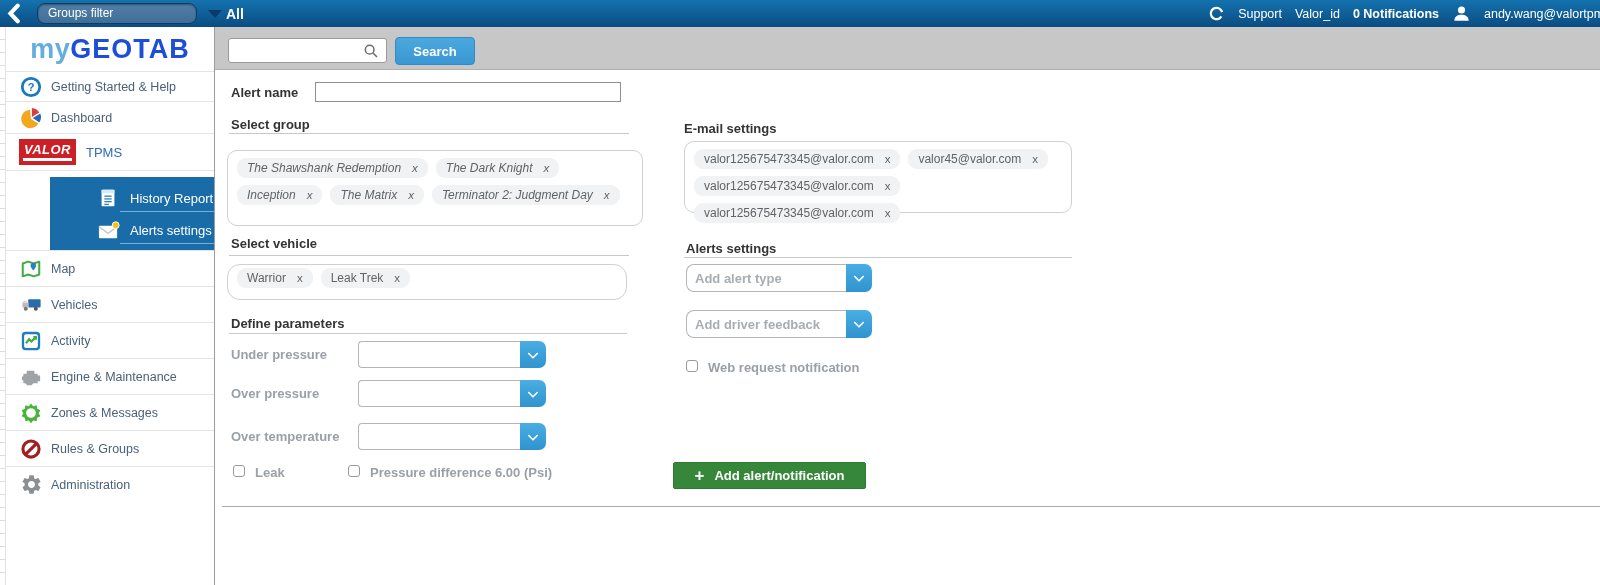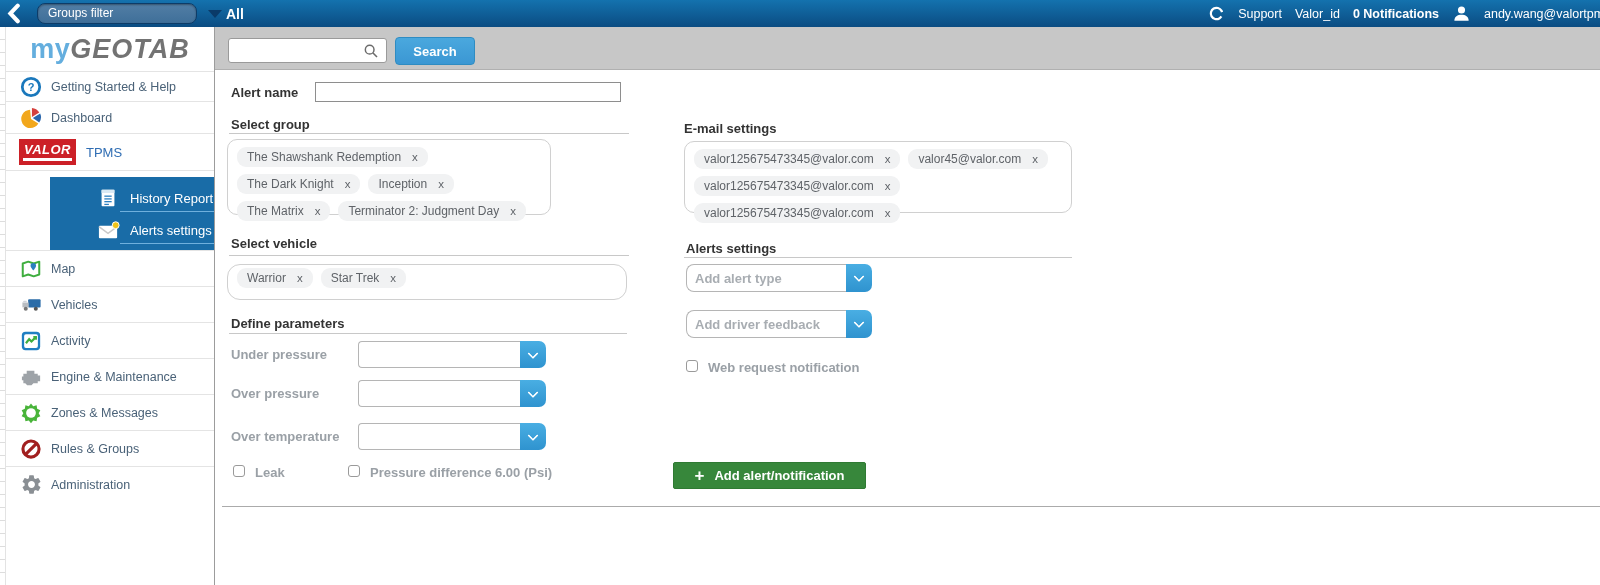--- a/index.html
+++ b/index.html
@@ -23,21 +23,21 @@
 
   
   .left-strip { position:absolute; left:0; top:27px; width:6px; height:558px;
     background:repeating-linear-gradient(#fff 0 12px, #ddd 12px 13px); border-right:1px solid #e3e3e3; }
 
   
   .sidebar { position:absolute; left:6px; top:27px; width:209px; height:558px; background:#fff; border-right:1px solid #9c9c9c; }
   .logo-row { height:44px; display:flex; align-items:center; justify-content:center; }
   .logo { font-size:27px; font-weight:bold; letter-spacing:.5px; }
   .logo .lt1 { color:#64aede; }
-  .logo .lt2 { color:#737373; letter-spacing:1px;font-style:italic; }
+  .logo .lt2 { color:#1d4ed8; letter-spacing:1px; }
   .sb-item { position:relative; display:flex; align-items:center; border-top:1px solid #e4e4e4; padding-left:13px; gap:8px; cursor:pointer; }
   .sb-item .sb-label { color:#4a6278; font-size:12.5px; }
   .h30{height:30px} .h32{height:32px} .h37{height:37px} .h36{height:36px}
   .spacer6 { height:7px; border-top:1px solid #e4e4e4; }
   .valor-box { width:57px; height:26px; background:#cc2027; display:flex; flex-direction:column; align-items:center; justify-content:center; }
   .valor-txt { color:#fff; font-weight:bold; font-style:italic; font-size:13px; letter-spacing:.5px; line-height:13px; }
   .valor-strip { width:49px; height:3px; background:#fff; margin-top:2px; }
   .valor-label { color:#2f6db3; font-size:13px; margin-left:2px; }
 
   .submenu { height:73px; background:#196ca7; padding-top:5px;margin-left:44px; }
@@ -274,21 +274,21 @@
         </svg>
     </span>
     <button class="search-btn">Search</button>
   </div>
 
   <span class="heading" style="left:231px; top:85px;">Alert name</span>
   <input class="alert-name-input" value="" style="">
 
   <span class="heading" style="left:231px; top:117px;">Select group</span>
   <div class="divider" style="left:229px; top:133px; width:400px;"></div>
-  <div class="chips-box" style="left:227px; top:139px; width:324px; height:76px;">
+  <div class="chips-box" style="left:227px; top:150px; width:416px; height:76px;font-style:italic;">
       <span class="chip">
         <span>The Shawshank Redemption</span>
         <span class="chip-x">x</span>
       </span>
       <span class="chip">
         <span>The Dark Knight</span>
         <span class="chip-x">x</span>
       </span>
       <span class="chip">
         <span>Inception</span>
@@ -325,21 +325,21 @@
     </div>
 
   <span class="heading" style="left:231px; top:236px;">Select vehicle</span>
   <div class="divider" style="left:229px; top:255px; width:400px;"></div>
   <div class="chips-box" style="left:227px; top:264px; width:400px; height:36px; border-radius:13px; padding:3px 9px;">
       <span class="chip">
         <span>Warrior</span>
         <span class="chip-x">x</span>
       </span>
       <span class="chip">
-        <span>Star Trek</span>
+        <span>Leak Trek</span>
         <span class="chip-x">x</span>
       </span>
     </div>
 
   <span class="heading" style="left:686px; top:241px;">Alerts settings</span>
   <div class="divider" style="left:684px; top:257px; width:388px;"></div>
 
   <div class="dd rounded" style="left:686px; top:264px; width:186px; height:28px;">
     <div class="dd-field">
         <span>Add alert type</span>

